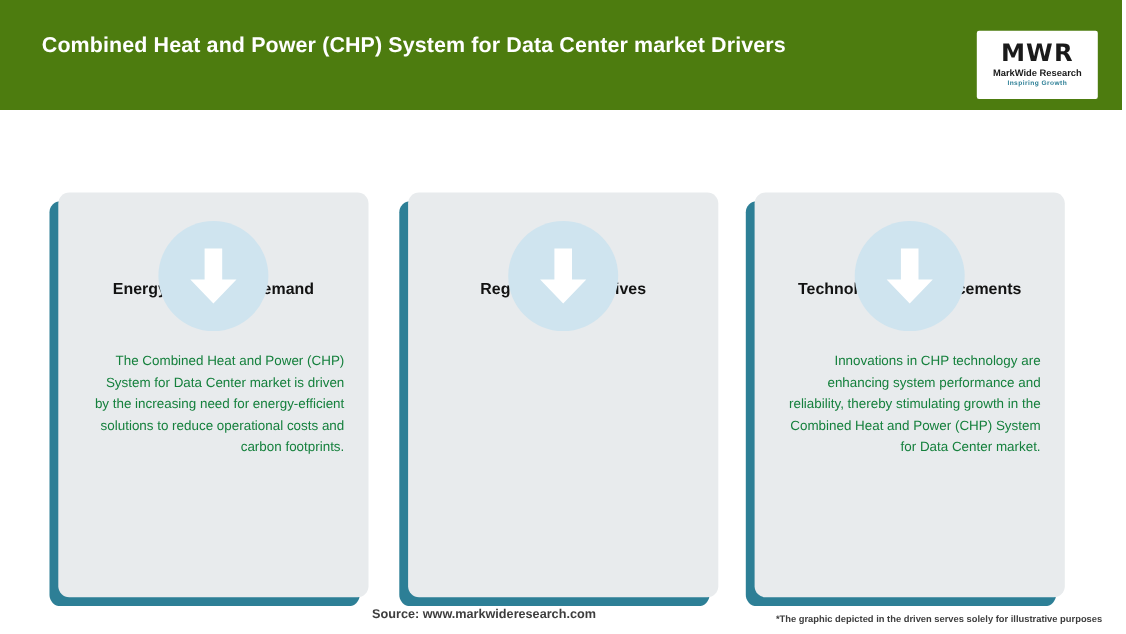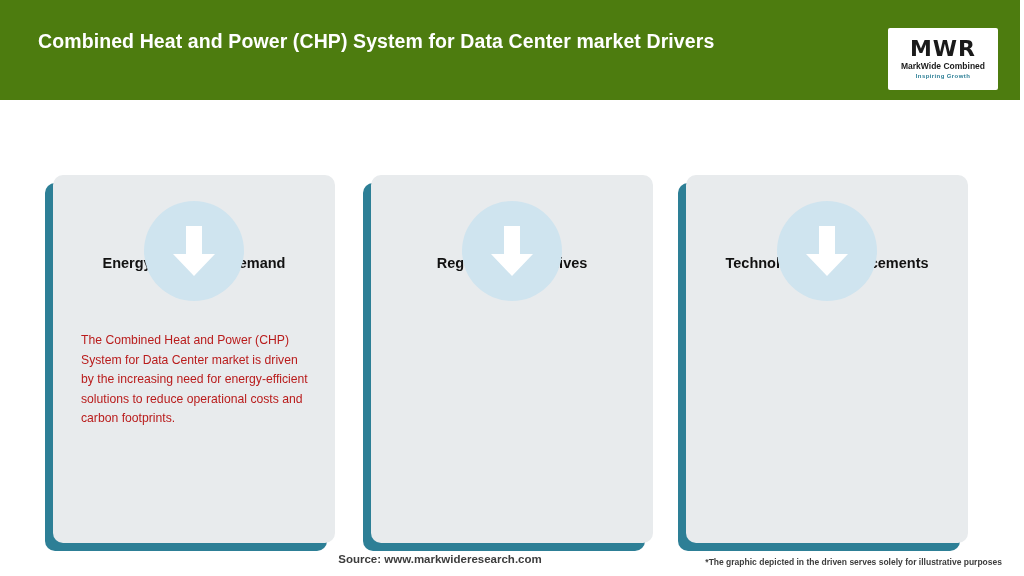--- a/index.html
+++ b/index.html
@@ -117,26 +117,26 @@
     width: 254px;
     text-align: center;
     font-size: 14.5px;
     font-weight: bold;
     color: #121212;
     line-height: 20px;
   }
   .card-body {
     position: absolute;
     left: 28px;
-    top: 156px;
+    top: 144px;
     width: 232px;
     font-size: 12.2px;
-    color: #b91c1c;
+    color: #15803d;
     line-height: 19.6px;
-    text-align: left;
+    text-align: right;
   }
 
   
   .arrow-circle {
     position: absolute;
     top: 26px;
     left: 91px;
     width: 100px;
     height: 100px;
     border-radius: 50%;
@@ -168,21 +168,21 @@
     font-weight: bold;
   }
 </style>
 </head>
 <body>
 
 <div class="header">
   <div class="header-title">Combined Heat and Power (CHP) System for Data Center market Drivers</div>
   <div class="logo">
     <div class="logo-mark">MWR</div>
-    <div class="logo-name">MarkWide Combined</div>
+    <div class="logo-name">MarkWide Research</div>
     <div class="logo-tag">Inspiring Growth</div>
   </div>
 </div>
 
 <div class="cards">
 
   <div class="card-wrap c0">
     <div class="card-shadow"></div>
     <div class="card">
       <div class="card-title">Energy Efficiency Demand</div>
@@ -204,20 +204,21 @@
       <svg width="46" height="54" viewBox="0 0 46 54" aria-hidden="true">
         <path d="M15 2 H31 V30 H44 L23 52 L2 30 H15 Z" fill="#ffffff"></path>
       </svg>
     </div>
   </div>
 
   <div class="card-wrap c2">
     <div class="card-shadow"></div>
     <div class="card">
       <div class="card-title">Technological Advancements</div>
+      <div class="card-body">Innovations in CHP technology are enhancing system performance and reliability, thereby stimulating growth in the Combined Heat and Power (CHP) System for Data Center market.</div>
     </div>
     <div class="arrow-circle">
       <svg width="46" height="54" viewBox="0 0 46 54" aria-hidden="true">
         <path d="M15 2 H31 V30 H44 L23 52 L2 30 H15 Z" fill="#ffffff"></path>
       </svg>
     </div>
   </div>
 
 </div>
 

